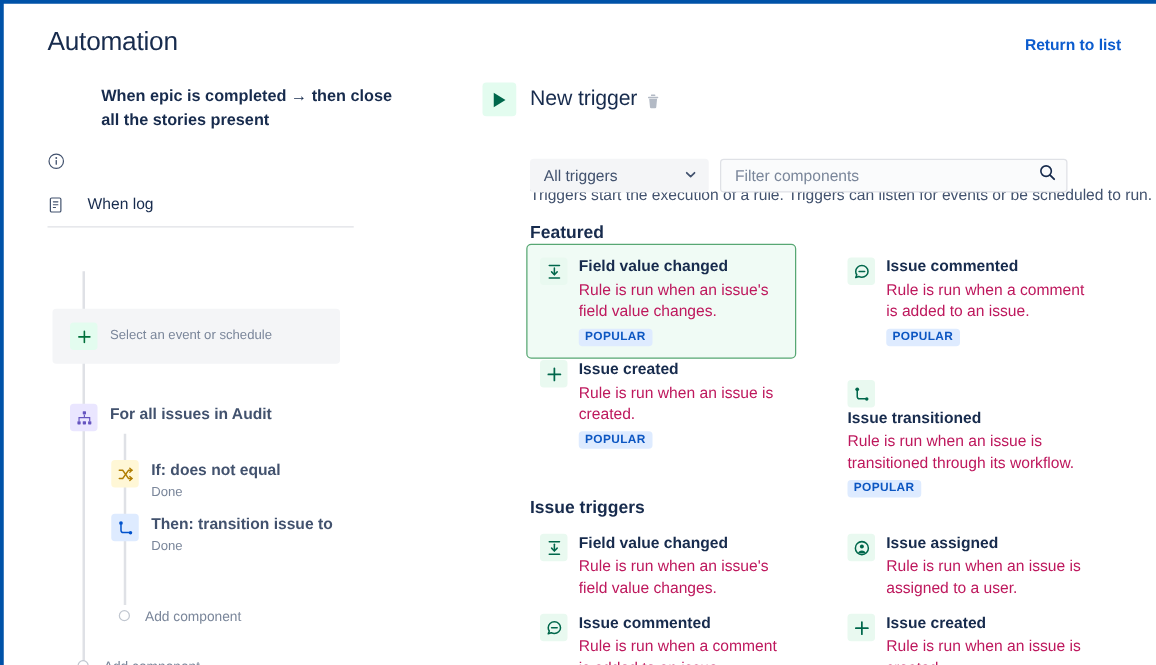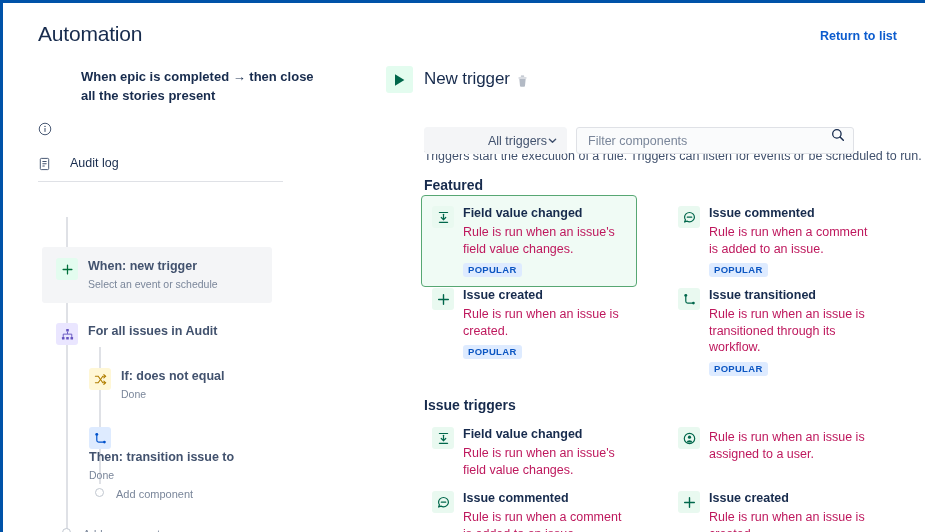--- a/index.html
+++ b/index.html
@@ -161,21 +161,21 @@
     left: 39px; top: 56px;
     width: 230px;
     padding: 11px 0 11px 14px;
     background: #f4f5f7;
     border-radius: 3px;
   }
   .node-when .ntitle { color: #42526e; }
 
   .node-foreach { left: 53px; top: 132px; }
   .node-if      { left: 86px; top: 177px; }
-  .node-then    { left: 86px; top: 236px; flex-direction: column; }
+  .node-then    { left: 86px; top: 220px; }
 
   .g-green  { background: #e3fcef; color: #00703b; }
   .g-purple { background: #eae6ff; color: #6554c0; }
   .g-yellow { background: #fff7d6; color: #ff991f; }
   .g-blue   { background: #deebff; color: #0052cc; }
 
   .add-comp {
     position: absolute;
     display: flex;
     cursor: pointer;
@@ -246,30 +246,30 @@
     border-radius: 3px;
     display: flex;
     align-items: center;
     padding: 0 8px 0 10px;
     cursor: pointer;
   }
   .select-box .sv {
     flex: 1;
     font-size: 12.5px;
     color: #42526e;
-    text-align: right;
   }
   .search-box {
     position: absolute;
     left: 152px; top: 0;
     width: 278px; height: 27px;
     background: #fafbfc;
     border: 1px solid #dfe1e6;
     border-radius: 3px;
     display: flex;
+    align-items: center;
     padding: 0 8px 0 11px;
   }
   .search-box input {
     flex: 1;
     border: none;
     outline: none;
     background: transparent;
     font-family: "Liberation Sans", sans-serif;
     font-size: 12.5px;
     color: #42526e;
@@ -376,38 +376,37 @@
     <div class="nav-item" id="nav-audit-log">
       <span class="ni-icon">
         <svg width="13" height="14" viewBox="0 0 14 16" fill="none">
           <rect x="2.2" y="1.6" width="9.6" height="12.8" rx="1.2" stroke="#42526e" stroke-width="1.1"></rect>
           <rect x="4.4" y="4.6" width="5.2" height="1" rx="0.5" fill="#42526e"></rect>
           <rect x="4.4" y="7.2" width="5.2" height="1" rx="0.5" fill="#42526e"></rect>
           <rect x="4.4" y="9.8" width="3" height="1" rx="0.5" fill="#42526e"></rect>
         </svg>
       </span>
       <span class="ni-text">
-        <span class="ni-label" style="display:block">Audit log</span>
+        <span class="ni-label" style="display:block">When log</span>
       </span>
     </div>
 
     <div class="divider"></div>
 
     <div class="tree">
       <div class="trunk"></div>
       <div class="branch"></div>
 
       <div class="node node-when">
         <span class="glyph g-green">
           <svg width="11" height="11" viewBox="0 0 12 12">
               <path d="M6 1.2v9.6M1.2 6h9.6" stroke="#00703b" stroke-width="1.4" stroke-linecap="round"></path>
             </svg>
         </span>
         <span class="ntxt">
-          <span class="ntitle" style="display:block">When: new trigger</span>
           <span class="nsub" style="display:block">Select an event or schedule</span>
         </span>
       </div>
 
       <div class="node node-foreach">
         <span class="glyph g-purple">
           <svg width="13" height="13" viewBox="0 0 14 14" fill="#6554c0">
             <rect x="5.6" y="1" width="2.8" height="2.8" rx="0.6"></rect>
             <rect x="1" y="9.6" width="2.8" height="2.8" rx="0.6"></rect>
             <rect x="5.6" y="9.6" width="2.8" height="2.8" rx="0.6"></rect>
@@ -540,21 +539,21 @@
               <path d="M7 1.8v10.4M1.8 7h10.4" stroke="#00674b" stroke-width="1.5" stroke-linecap="round"></path>
             </svg>
         </span>
         <span class="c-body">
           <span class="c-title" style="display:block">Issue created</span>
           <span class="c-desc" style="display:block">Rule is run when an issue is created.</span>
           <span class="badge">POPULAR</span>
         </span>
       </div>
 
-      <div class="card col-r" style="top:82px;">
+      <div class="card col-r" style="top:98px;flex-direction:column;">
         <span class="c-glyph">
           <svg width="13" height="13" viewBox="0 0 14 14" fill="none" stroke="#00674b" stroke-width="1.3" stroke-linecap="round">
             <circle cx="3" cy="2.6" r="1.6" fill="#00674b" stroke="none"></circle>
             <path d="M3 4.4v4.4a2 2 0 0 0 2 2h5"></path>
             <circle cx="11.2" cy="10.9" r="1.5" fill="#00674b" stroke="none"></circle>
           </svg>
         </span>
         <span class="c-body">
           <span class="c-title" style="display:block">Issue transitioned</span>
           <span class="c-desc" style="display:block">Rule is run when an issue is transitioned through its workflow.</span>
@@ -583,20 +582,21 @@
 
       <div class="card col-r" style="top:0px;">
         <span class="c-glyph">
           <svg width="13" height="13" viewBox="0 0 14 14" fill="none">
             <circle cx="7" cy="7" r="5.6" stroke="#00674b" stroke-width="1.3"></circle>
             <circle cx="7" cy="5.6" r="1.7" fill="#00674b"></circle>
             <path d="M3.6 11.4a3.6 3.6 0 0 1 6.8 0" fill="#00674b"></path>
           </svg>
         </span>
         <span class="c-body">
+          <span class="c-title" style="display:block">Issue assigned</span>
           <span class="c-desc" style="display:block">Rule is run when an issue is assigned to a user.</span>
         </span>
       </div>
 
       <div class="card col-l" style="top:64px;">
         <span class="c-glyph">
           <svg width="13" height="13" viewBox="0 0 14 14" fill="none" stroke="#00674b" stroke-width="1.3" stroke-linejoin="round">
             <path d="M12.3 6.6c0 2.8-2.4 5-5.3 5-1 0-1.9-.25-2.7-.68L1.7 11.9l.95-2.4A4.8 4.8 0 0 1 1.7 6.6c0-2.8 2.4-5 5.3-5s5.3 2.2 5.3 5z"></path>
             <path d="M4.6 6.6h4.8" stroke-linecap="round"></path>
           </svg>

